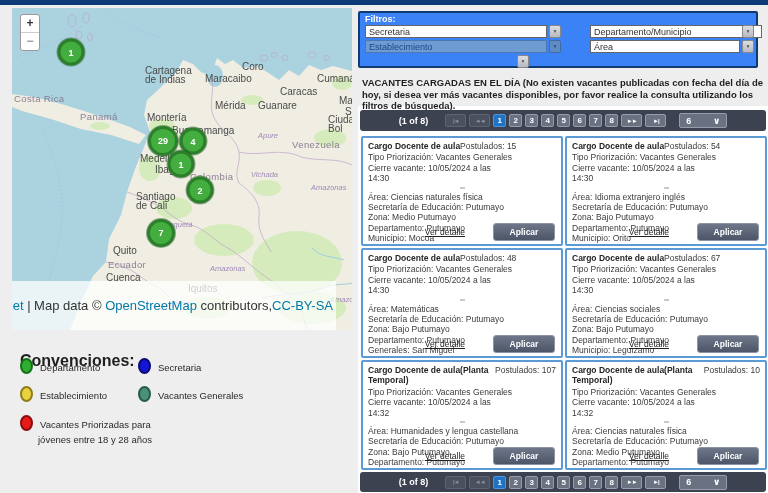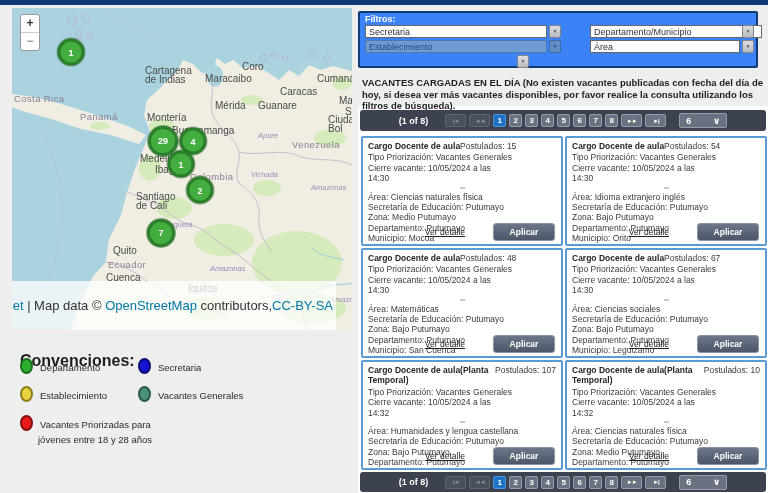--- a/index.html
+++ b/index.html
@@ -273,21 +273,21 @@
       <span class="card-post">Postulados: 48</span>
     </div>
     <div class="cline">Tipo Priorización: Vacantes Generales</div>
     <div class="cline">Cierre vacante: 10/05/2024 a las
 14:30</div>
     <div class="sep"></div>
     <div class="cline">Área: Matemáticas</div>
     <div class="cline">Secretaría de Educación: Putumayo</div>
     <div class="cline">Zona: Bajo Putumayo</div>
     <div class="cline">Departamento: Putumayo</div>
-    <div class="cline">Municipio: San Cuenca</div>
+    <div class="cline">Generales: San Miguel</div>
     <div class="card-foot">
       <a class="verdetalle">Ver detalle</a>
       <span class="aplicar">Aplicar</span>
     </div>
   </div>
       <div class="card">
     <div class="card-head">
       <span class="card-title">Cargo Docente de aula</span>
       <span class="card-post">Postulados: 67</span>
     </div>

